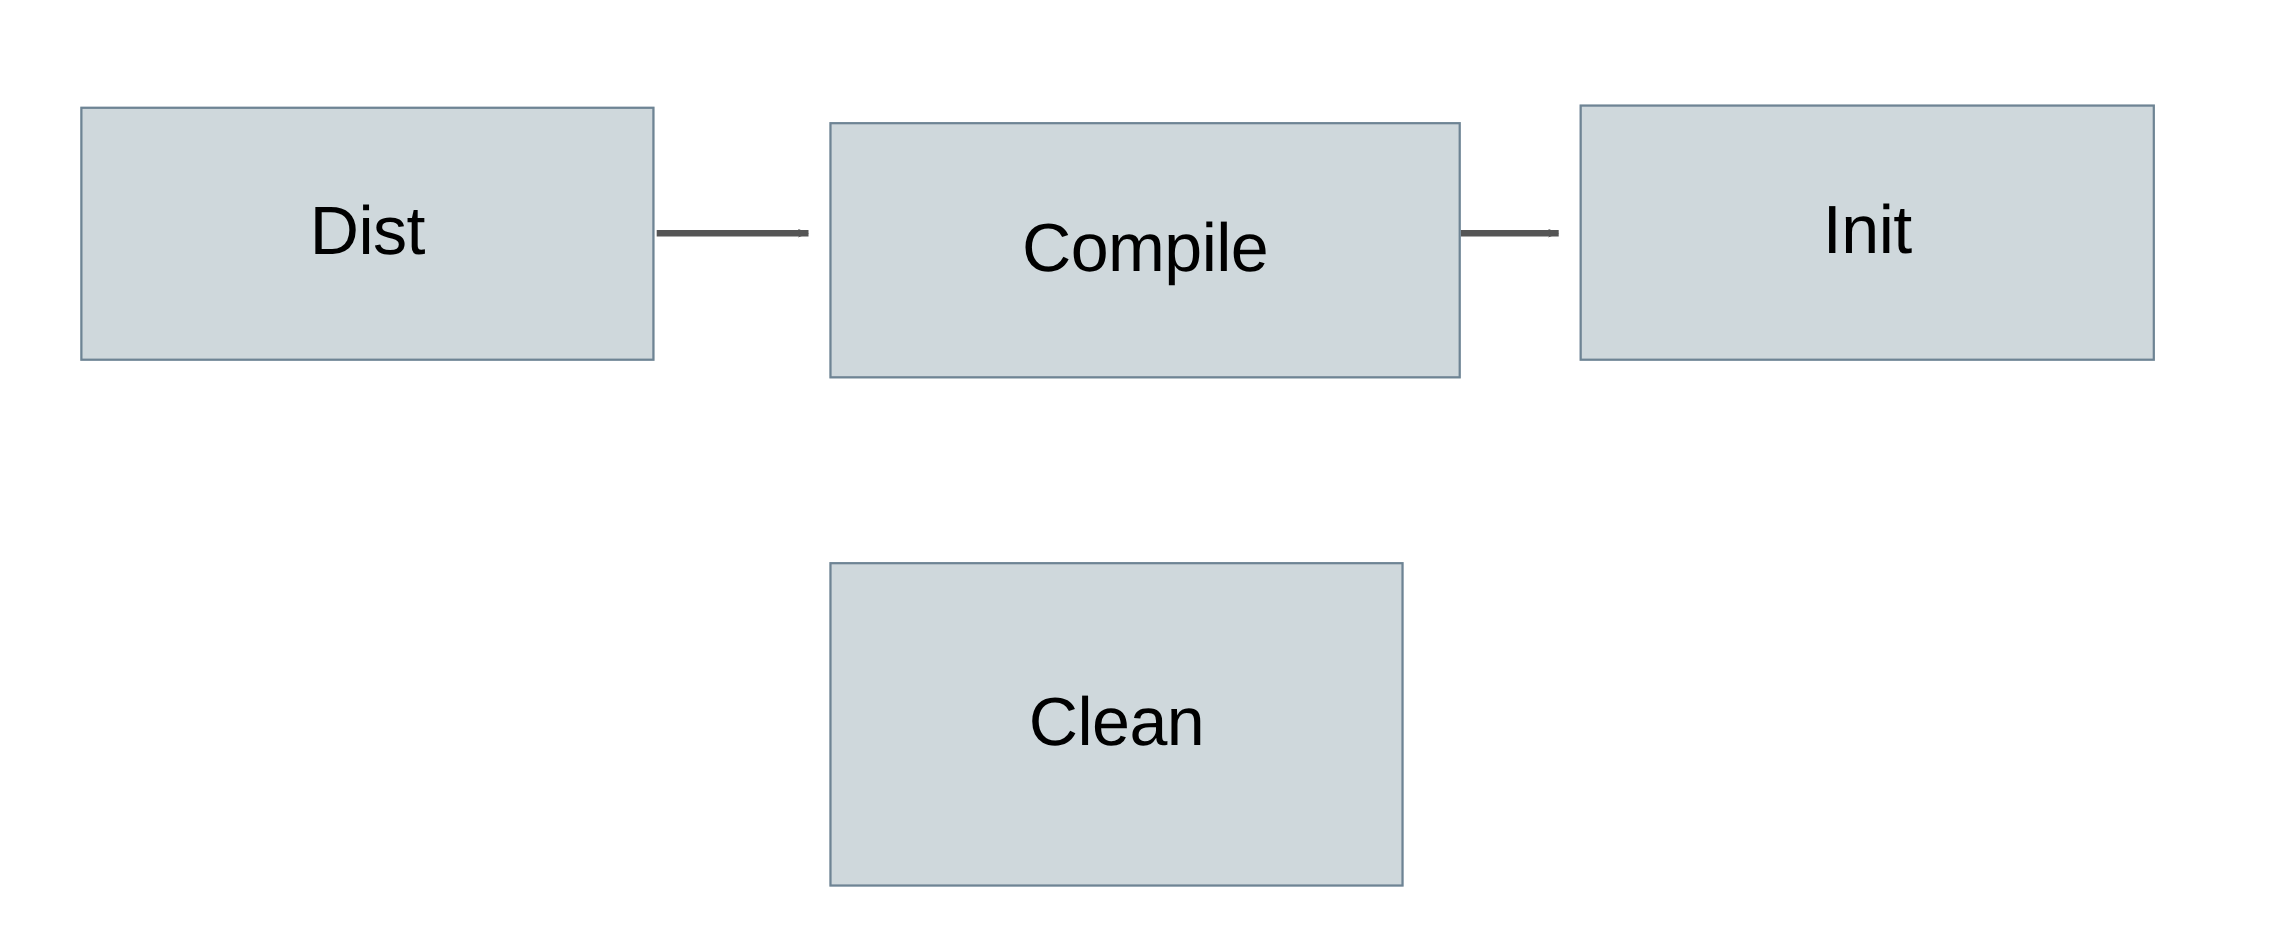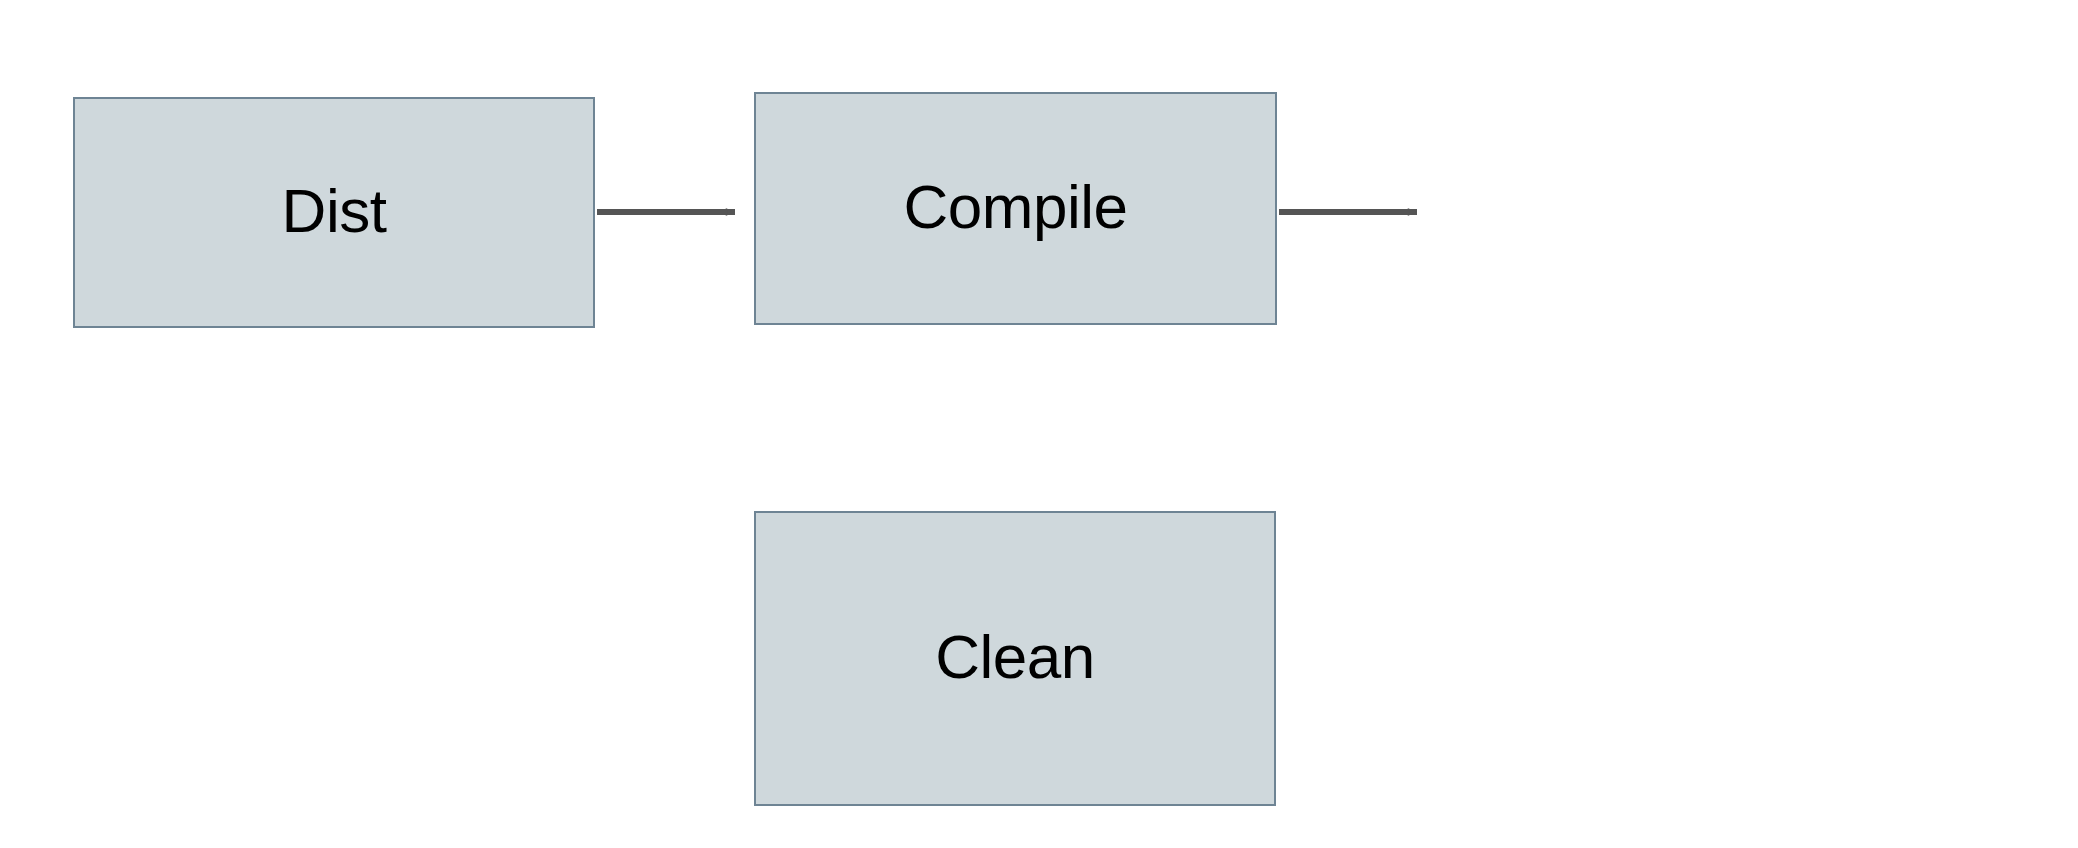--- a/index.html
+++ b/index.html
@@ -39,21 +39,21 @@
     line-height: 1;
     color: #000000;
     letter-spacing: -0.5px;
     white-space: nowrap;
     
     transform: translateY(-2px);
   }
 
   
   #node-dist    { left: 73px;  top: 97px; width: 522px; height: 231px; }
-  #node-compile { left: 754px; top: 92px; width: 523px; height: 233px; }
+  #node-compile { left: 754px; top: 111px; width: 574px; height: 233px; }
   #node-init    { left: 1436px;top: 95px; width: 523px; height: 233px; }
   #node-clean   { left: 754px; top: 511px;width: 522px; height: 295px; }
 
   
   #edge-layer {
     position: absolute;
     left: 0;
     top: 0;
     width: 2078px;
     height: 848px;
@@ -86,18 +86,21 @@
   </svg>
 
   <div class="node" id="node-dist">
     <span class="node-label">Dist</span>
   </div>
 
   <div class="node" id="node-compile">
     <span class="node-label">Compile</span>
   </div>
 
+  <div class="node" id="node-init">
+    <span class="node-label">Init</span>
+  </div>
 
   <div class="node" id="node-clean">
     <span class="node-label">Clean</span>
   </div>
 
 </div>
 
 </body></html>

